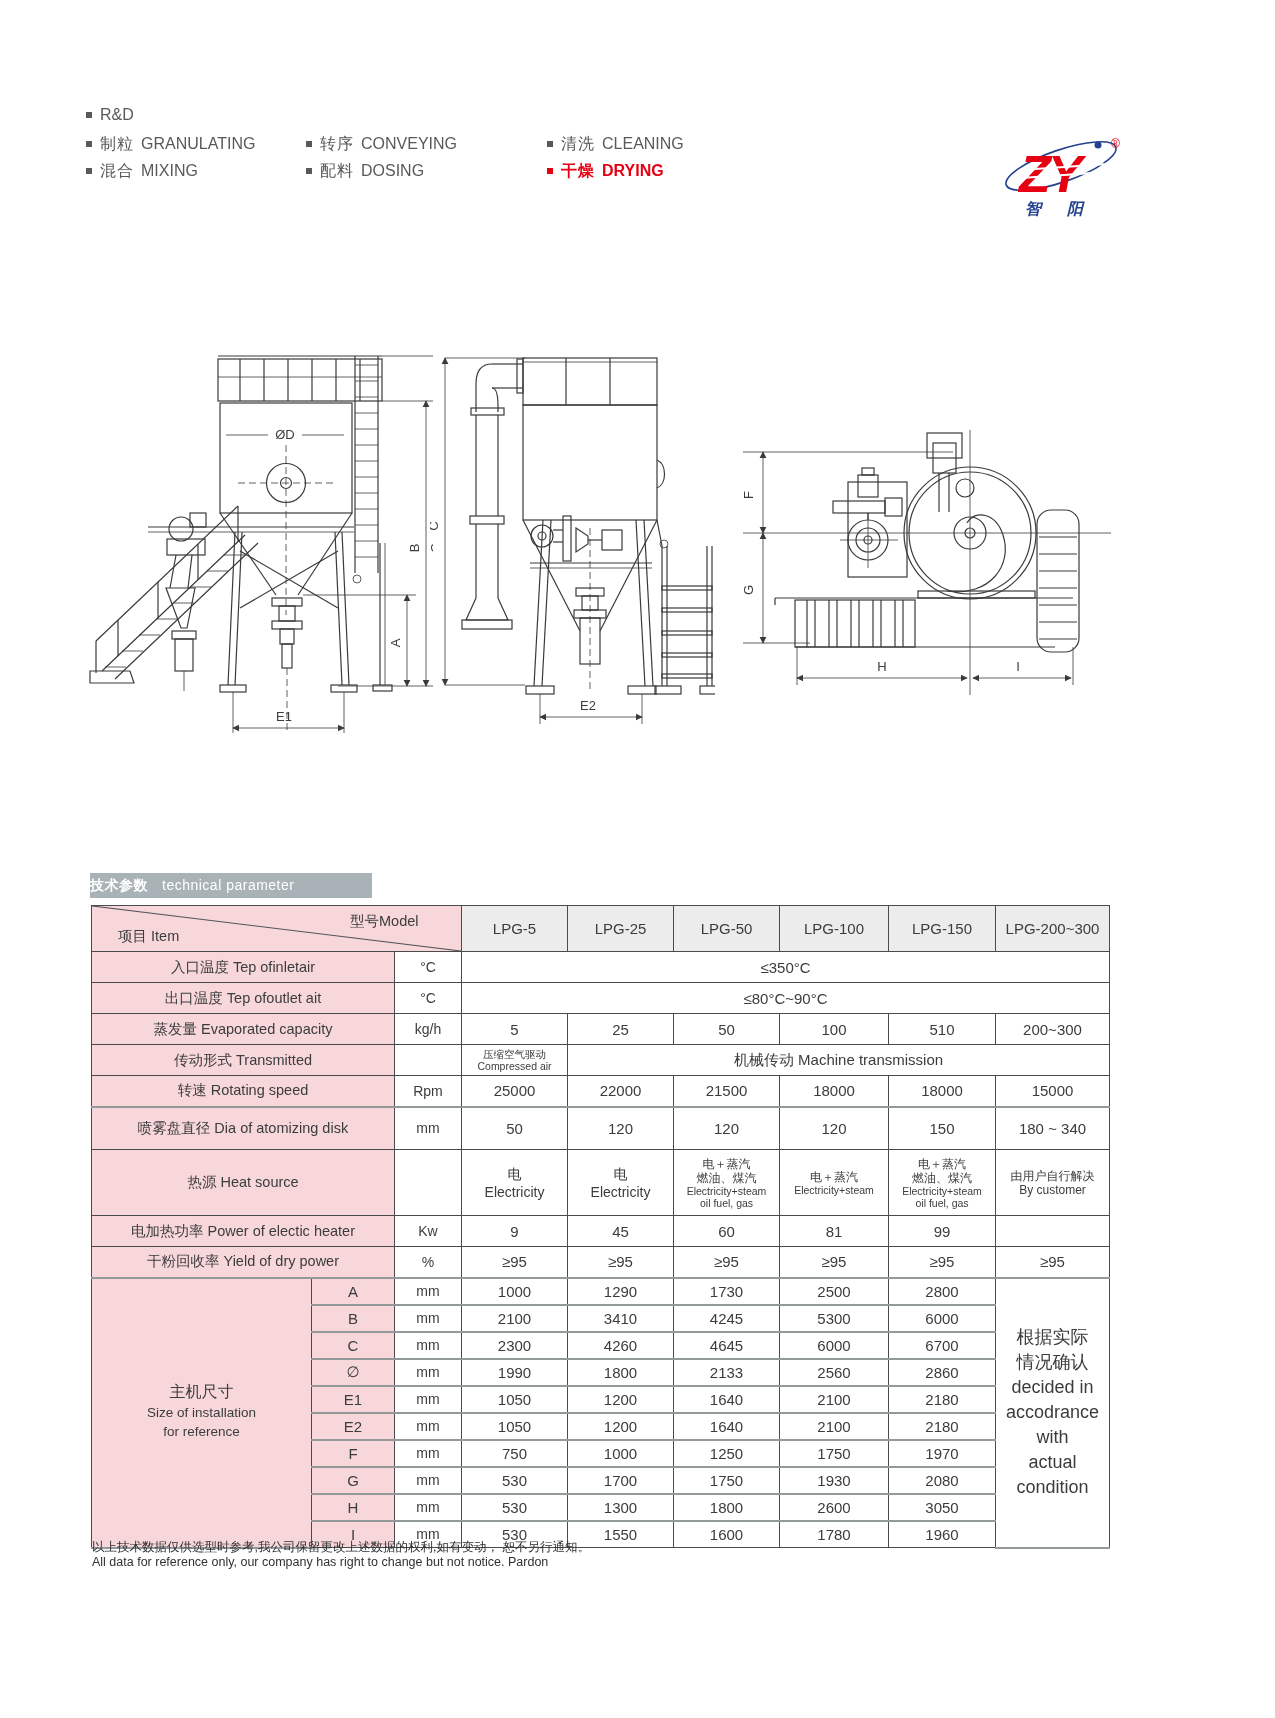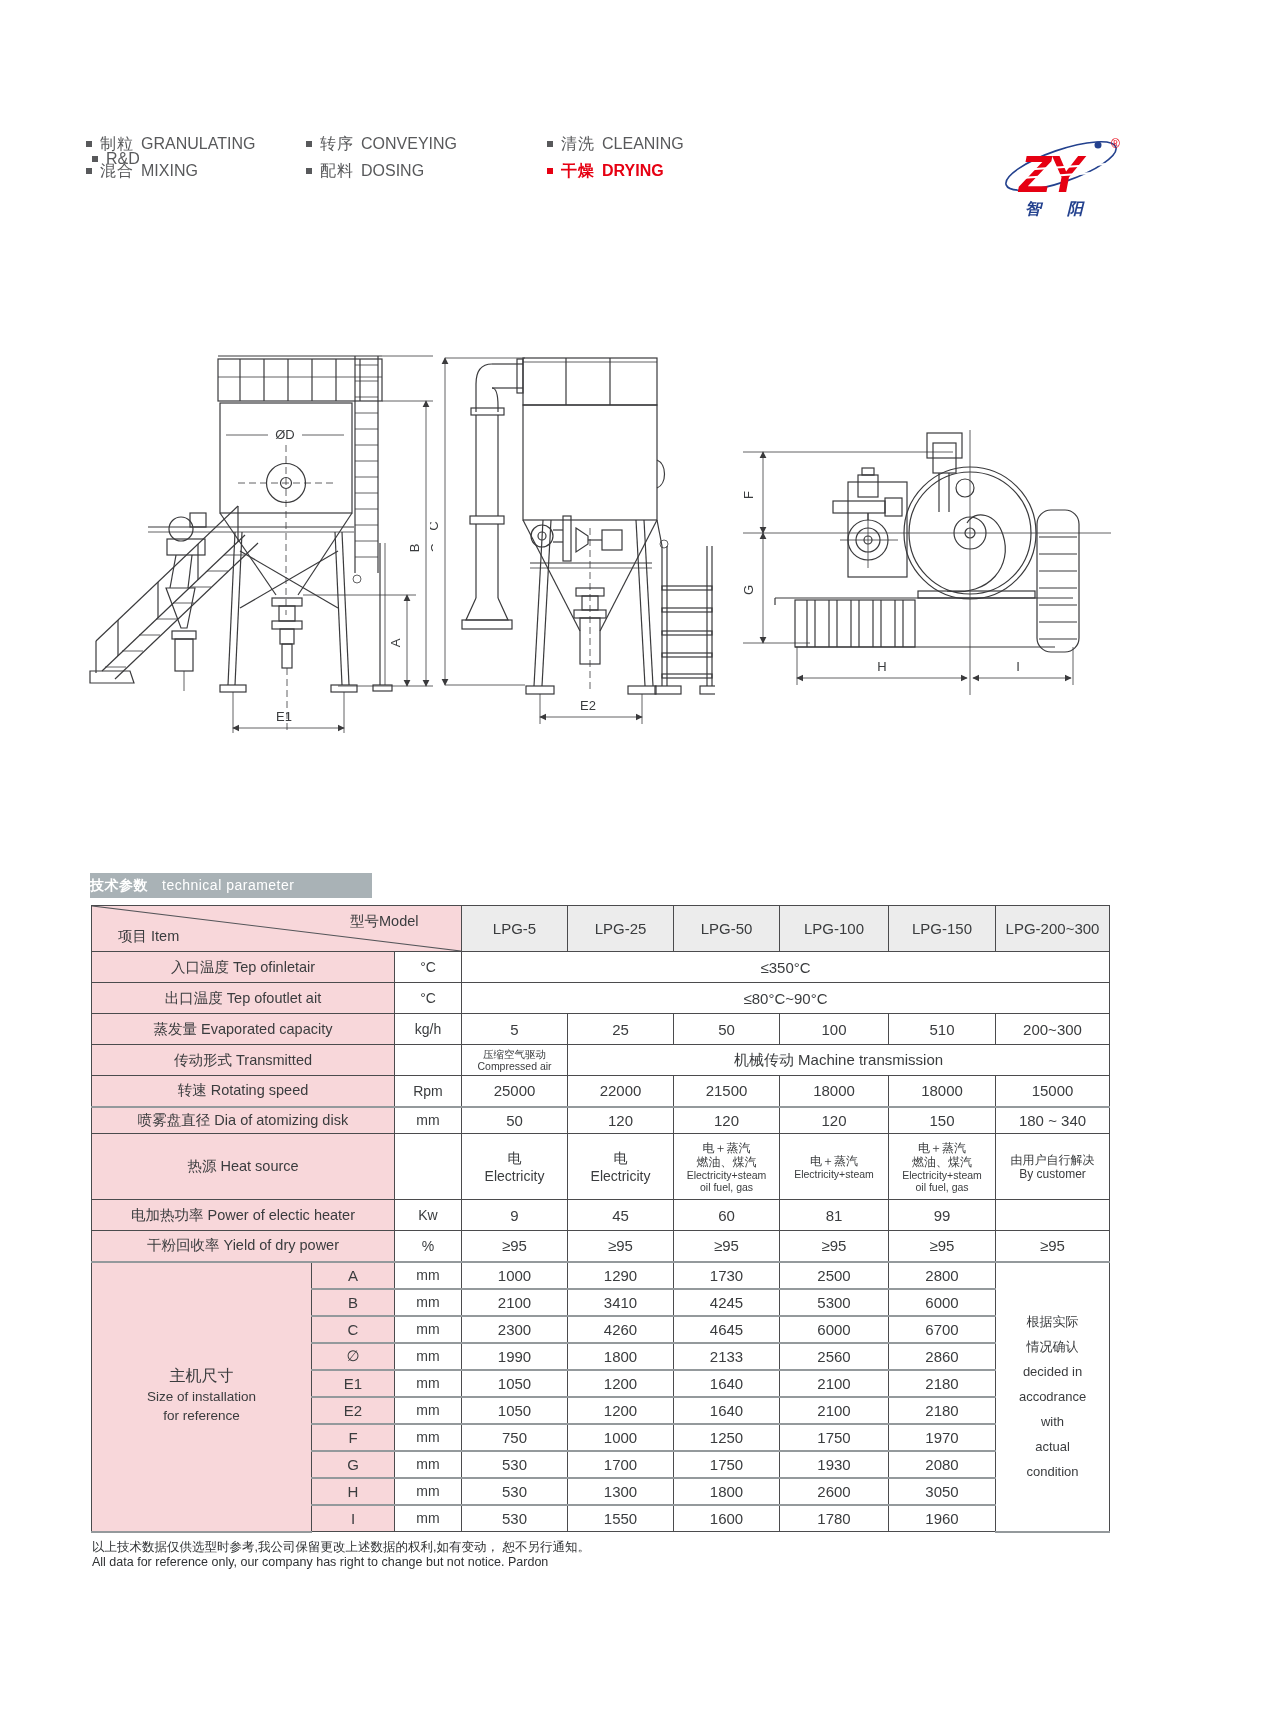--- a/index.html
+++ b/index.html
@@ -29,37 +29,37 @@
   .t .unit { font-size:14px; background:#fff; }
   .t .val  { font-size:15px; background:#fff; }
   .t tr.gline td { border-bottom:2.5px solid #94999c; }
   .diag .item  { position:absolute; left:26px; bottom:5px; font-size:14.5px; }
   .diag .model-lab { position:absolute; left:258px; top:6px; font-size:14.5px; }
   .sm  { font-size:10.5px; line-height:12px; }
   .md  { font-size:12px;  line-height:14px; }
   .nl  { font-size:14px;  line-height:18px; }
   .sizecell { background:#f8d7da; font-size:13.5px; line-height:19px; }
   .sizecell .zh { font-size:16px;font-family:Liberation Mono, monospace; }
-  .note { background:#fff; font-size:13px; line-height:25px; }
+  .note { background:#fff; font-size:18px; line-height:25px; }
 
   .footnote { position:absolute; left:92px; top:1540px; font-size:12.5px; line-height:15px; color:#2f3133; }
 
   svg { position:absolute; }
   svg line, svg path, svg rect, svg circle, svg ellipse, svg polygon { vector-effect:none; }
   .draw { stroke:#3a3a3c; fill:none; stroke-width:1.2; }
   .thin { stroke:#3a3a3c; fill:none; stroke-width:.8; }
   .dash { stroke:#3a3a3c; fill:none; stroke-width:.8; stroke-dasharray:7 4; }
   .dimt { fill:#3a3c3e; font-size:13px; font-family:"Liberation Sans",sans-serif; }
 </style>
 </head>
 <body>
 
 <div class="page">
 
-  <div class="menuitem" style="left:92px; top:106px;margin-top:44px;">
+  <div class="menuitem" style="left:86px; top:106px;">
     <span class="bullet"></span><span class="en">R&amp;D</span>
   </div>
   <div class="menuitem" style="left:86px; top:134px;">
     <span class="bullet"></span><span class="zh">制粒</span><span class="en">GRANULATING</span>
   </div>
   <div class="menuitem" style="left:86px; top:161px;">
     <span class="bullet"></span><span class="zh">混合</span><span class="en">MIXING</span>
   </div>
   <div class="menuitem" style="left:306px; top:134px;">
     <span class="bullet"></span><span class="zh">转序</span><span class="en">CONVEYING</span>
@@ -417,21 +417,21 @@
     <tr style="height:31px" class="gline">
       <td class="lbl" colspan="2">转速 Rotating speed</td>
       <td class="unit">Rpm</td>
       <td class="val">25000</td>
       <td class="val">22000</td>
       <td class="val">21500</td>
       <td class="val">18000</td>
       <td class="val">18000</td>
       <td class="val">15000</td>
     </tr>
-    <tr style="height:27px">
+    <tr style="height:43px">
       <td class="lbl" colspan="2">喷雾盘直径 Dia of atomizing disk</td>
       <td class="unit">mm</td>
       <td class="val">50</td>
       <td class="val">120</td>
       <td class="val">120</td>
       <td class="val">120</td>
       <td class="val">150</td>
       <td class="val">180 ~ 340</td>
     </tr>
     <tr style="height:66px">

